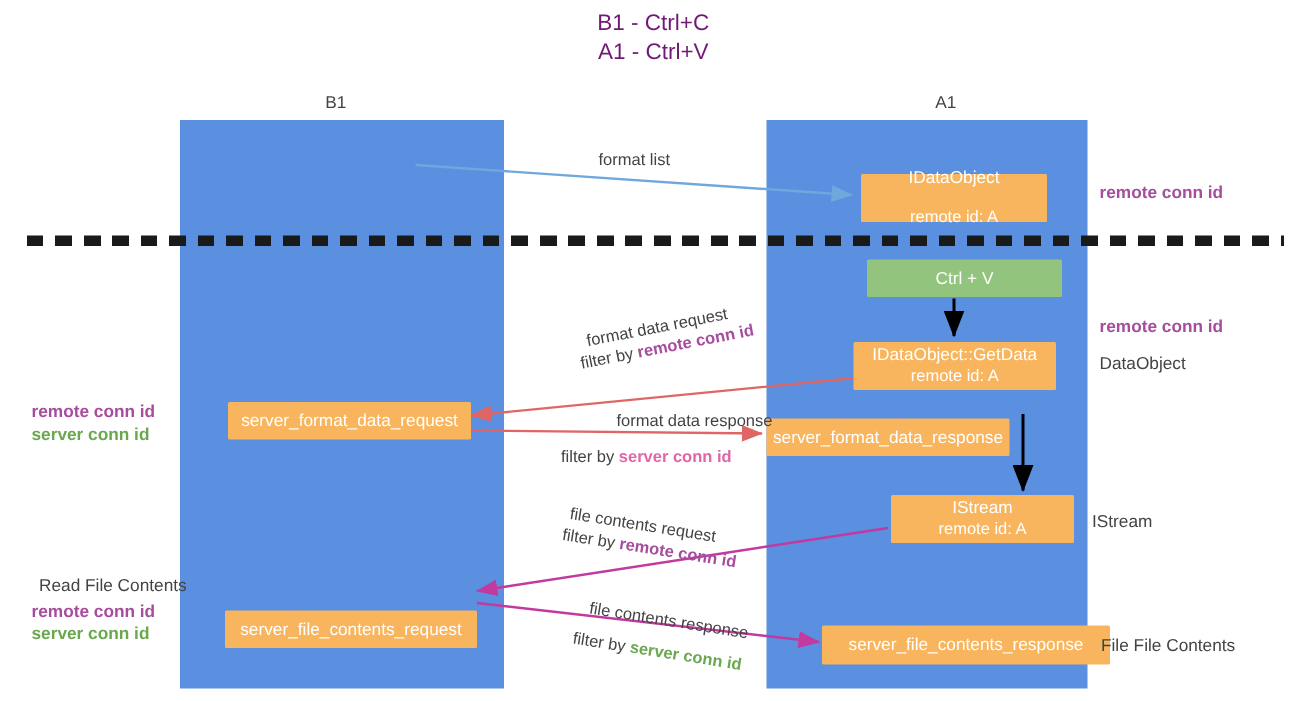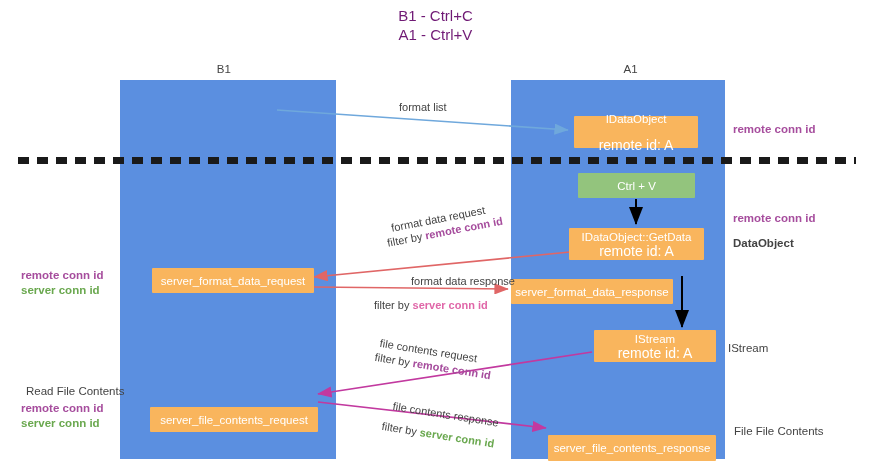--- a/index.html
+++ b/index.html
@@ -62,21 +62,21 @@
     align-items: center;
     justify-content: center;
     text-align: center;
     color: #ffffff;
     font-size: 11.5px;
     line-height: 14px;
     border-radius: 1px;
   }
   .node.green { background: #93c47d; }
   .node.orange { background: #f9b55d; }
-  .node .l2 { font-size: 14px; }
+  .node .l2 { font-size: 11px; }
 
   
   .edge-label {
     font-size: 11px;
     line-height: 14px;
     color: #434343;
     white-space: nowrap;
   }
   .edge-label.rot-up { transform: rotate(-11deg); transform-origin: left top; }
   .edge-label.rot-dn { transform: rotate(9deg); transform-origin: left top; }
@@ -153,21 +153,21 @@
   </svg>
 
   <div class="abs divider"></div>
 
 
   <div class="abs node orange" style="left:574px; top:116px; width:124px; height:32px;gap:12px;">
     <span>IDataObject</span>
     <span class="l2">remote id: A</span>
   </div>
 
-  <div class="abs node green" style="left:578px; top:173px; width:117px; height:25px;">
+  <div class="abs node green" style="left:578px; top:173px; width:130px; height:25px;">
     <span>Ctrl + V</span>
   </div>
 
   <div class="abs node orange" style="left:569px; top:228px; width:135px; height:32px;">
     <span>IDataObject::GetData</span>
     <span class="l2">remote id: A</span>
   </div>
 
   <div class="abs node orange" style="left:152px; top:268px; width:162px; height:25px;">
     <span>server_format_data_request</span>
@@ -179,21 +179,21 @@
 
   <div class="abs node orange" style="left:594px; top:330px; width:122px; height:32px;">
     <span>IStream</span>
     <span class="l2">remote id: A</span>
   </div>
 
   <div class="abs node orange" style="left:150px; top:407px; width:168px; height:25px;">
     <span>server_file_contents_request</span>
   </div>
 
-  <div class="abs node orange" style="left:548px; top:417px; width:168px; height:26px;margin-top:18px;">
+  <div class="abs node orange" style="left:548px; top:417px; width:192px; height:26px;">
     <span>server_file_contents_response</span>
   </div>
 
   <div class="abs edge-label" style="left:399px; top:100px;">format list</div>
 
   <div class="abs edge-label rot-up" style="left:390px; top:221px;">
     <span>format data request</span>
   </div>
   <div class="abs edge-label rot-up" style="left:386px; top:236px;">
     <span>filter by </span><span class="t-remote">remote conn id</span>
@@ -217,21 +217,21 @@
   <div class="abs edge-label rot-dn" style="left:383px; top:419px;">
     <span>filter by </span><span class="t-server-green">server conn id</span>
   </div>
 
   <div class="abs side-label" style="left:733px; top:122px;">
     <span class="purple">remote conn id</span>
   </div>
   <div class="abs side-label" style="left:733px; top:211px;">
     <span class="purple">remote conn id</span>
   </div>
-  <div class="abs side-label" style="left:733px; top:236px;font-weight:bold;">DataObject</div>
+  <div class="abs side-label" style="left:733px; top:236px;">DataObject</div>
   <div class="abs side-label" style="left:728px; top:341px;">IStream</div>
   <div class="abs side-label" style="left:734px; top:424px;">File File Contents</div>
 
   <div class="abs side-label" style="left:21px; top:268px;">
     <span class="purple">remote conn id</span><br>
     <span class="green">server conn id</span>
   </div>
 
   <div class="abs side-label" style="left:26px; top:384px;">Read File Contents</div>
   <div class="abs side-label" style="left:21px; top:401px;">

